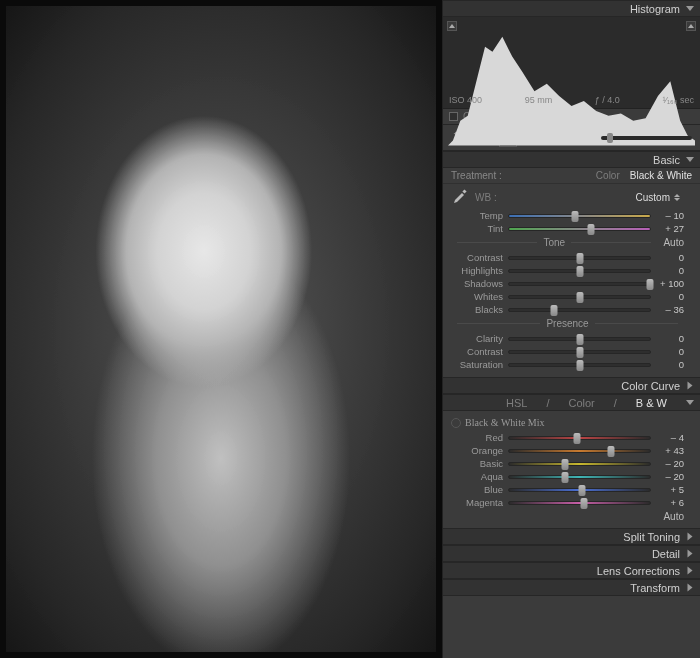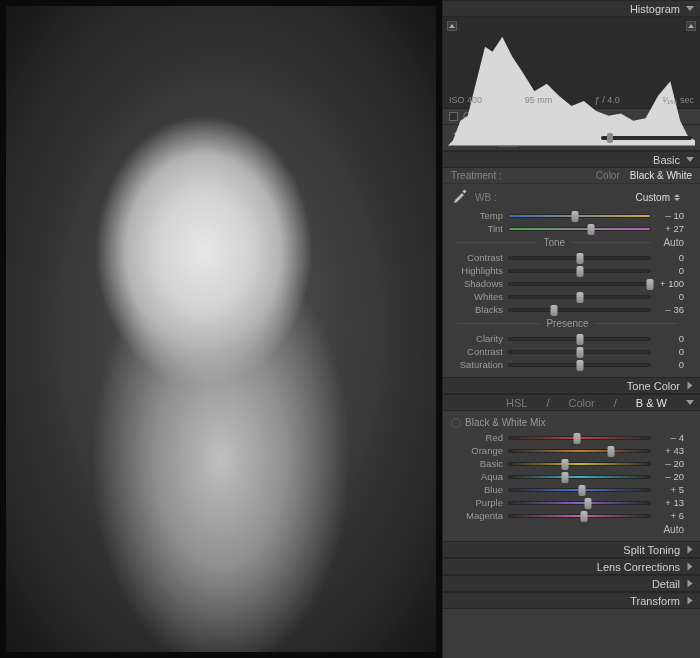--- a/index.html
+++ b/index.html
@@ -81,21 +81,21 @@
   .wbsel .ud{display:flex;flex-direction:column;gap:0;}
   .wbsel .ud span{width:0;height:0;border-left:3px solid transparent;border-right:3px solid transparent;}
   .wbsel .ud .u{border-bottom:3px solid #aaa;} .wbsel .ud .d{border-top:3px solid #aaa;margin-top:1px;}
 
   .srow{display:flex;align-items:center;gap:5px;height:13px;}
   .slabel{width:52px;text-align:right;color:#9a9a9a;font-size:9.5px;}
   .strack{flex:1;height:4px;background:#2e2e2e;border:1px solid #262626;border-radius:2px;position:relative;}
   .sknob{position:absolute;top:-4px;width:7px;height:11px;background:linear-gradient(#bbb,#888);border-radius:2px;transform:translateX(-50%);}
   .sval{width:28px;text-align:right;color:#c8c8c8;font-size:9.5px;}
   .autolink{text-align:right;color:#bbb;font-size:10px;margin-top:2px;cursor:pointer;}
-  .mixtitle{color:#999;text-align:left;margin:2px 0 3px 22px;font-size:10px;}
+  .mixtitle{color:#999;text-align:left;margin:2px 0 3px 22px;font-size:10px;font-family:Liberation Serif, serif;}
   .dot{width:10px;height:10px;border:1px solid #555;border-radius:50%;margin-right:4px;}
 
   
   .g-temp{background:linear-gradient(90deg,#3b6fb5,#888,#c9a94a);}
   .g-tint{background:linear-gradient(90deg,#4fa64f,#888,#b85fb8);}
   .g-red   {background:linear-gradient(90deg,#2a2a2a,#b44,#2a2a2a);}
   .g-orange{background:linear-gradient(90deg,#2a2a2a,#c87a2f,#2a2a2a);}
   .g-yellow{background:linear-gradient(90deg,#2a2a2a,#c8b82f,#2a2a2a);}
   .g-green {background:linear-gradient(90deg,#2a2a2a,#4fa64f,#2a2a2a);}
   .g-aqua  {background:linear-gradient(90deg,#2a2a2a,#3fb5b5,#2a2a2a);}
@@ -290,21 +290,21 @@
     <span class="slabel">Saturation</span>
     <span class="strack ">
       <span class="sknob" style="left:50%"></span>
     </span>
     <span class="sval">0</span>
   </div>
       </div>
   </div>
 
   <div class="section-header">
-    <span>Tone Color</span>
+    <span>Color Curve</span>
     <span class="tri" style="transform:rotate(-90deg);"></span>
   </div>
 
   <div class="section-header hsl-tabs">
     <span class="subtle">HSL</span>
       <span class="subtle">/</span>
     <span class="subtle">Color</span>
       <span class="subtle">/</span>
     <span class="active">B &amp; W</span>
     <span class="tri"></span>
@@ -344,47 +344,40 @@
     <span class="sval">– 20</span>
   </div>
         <div class="srow">
     <span class="slabel">Blue</span>
     <span class="strack g-blue">
       <span class="sknob" style="left:52%"></span>
     </span>
     <span class="sval">+ 5</span>
   </div>
         <div class="srow">
-    <span class="slabel">Purple</span>
-    <span class="strack g-purple">
-      <span class="sknob" style="left:56%"></span>
-    </span>
-    <span class="sval">+ 13</span>
-  </div>
-        <div class="srow">
     <span class="slabel">Magenta</span>
     <span class="strack g-magenta">
       <span class="sknob" style="left:53%"></span>
     </span>
     <span class="sval">+ 6</span>
   </div>
       </div>
     <div class="autolink">Auto</div>
   </div>
 
   <div class="section-header">
     <span>Split Toning</span>
     <span class="tri" style="transform:rotate(-90deg);"></span>
   </div>
   <div class="section-header">
+    <span>Detail</span>
+    <span class="tri" style="transform:rotate(-90deg);"></span>
+  </div>
+  <div class="section-header">
     <span>Lens Corrections</span>
     <span class="tri" style="transform:rotate(-90deg);"></span>
   </div>
   <div class="section-header">
-    <span>Detail</span>
-    <span class="tri" style="transform:rotate(-90deg);"></span>
-  </div>
-  <div class="section-header">
     <span>Transform</span>
     <span class="tri" style="transform:rotate(-90deg);"></span>
   </div>
 
 </div>
 
 </body></html>

